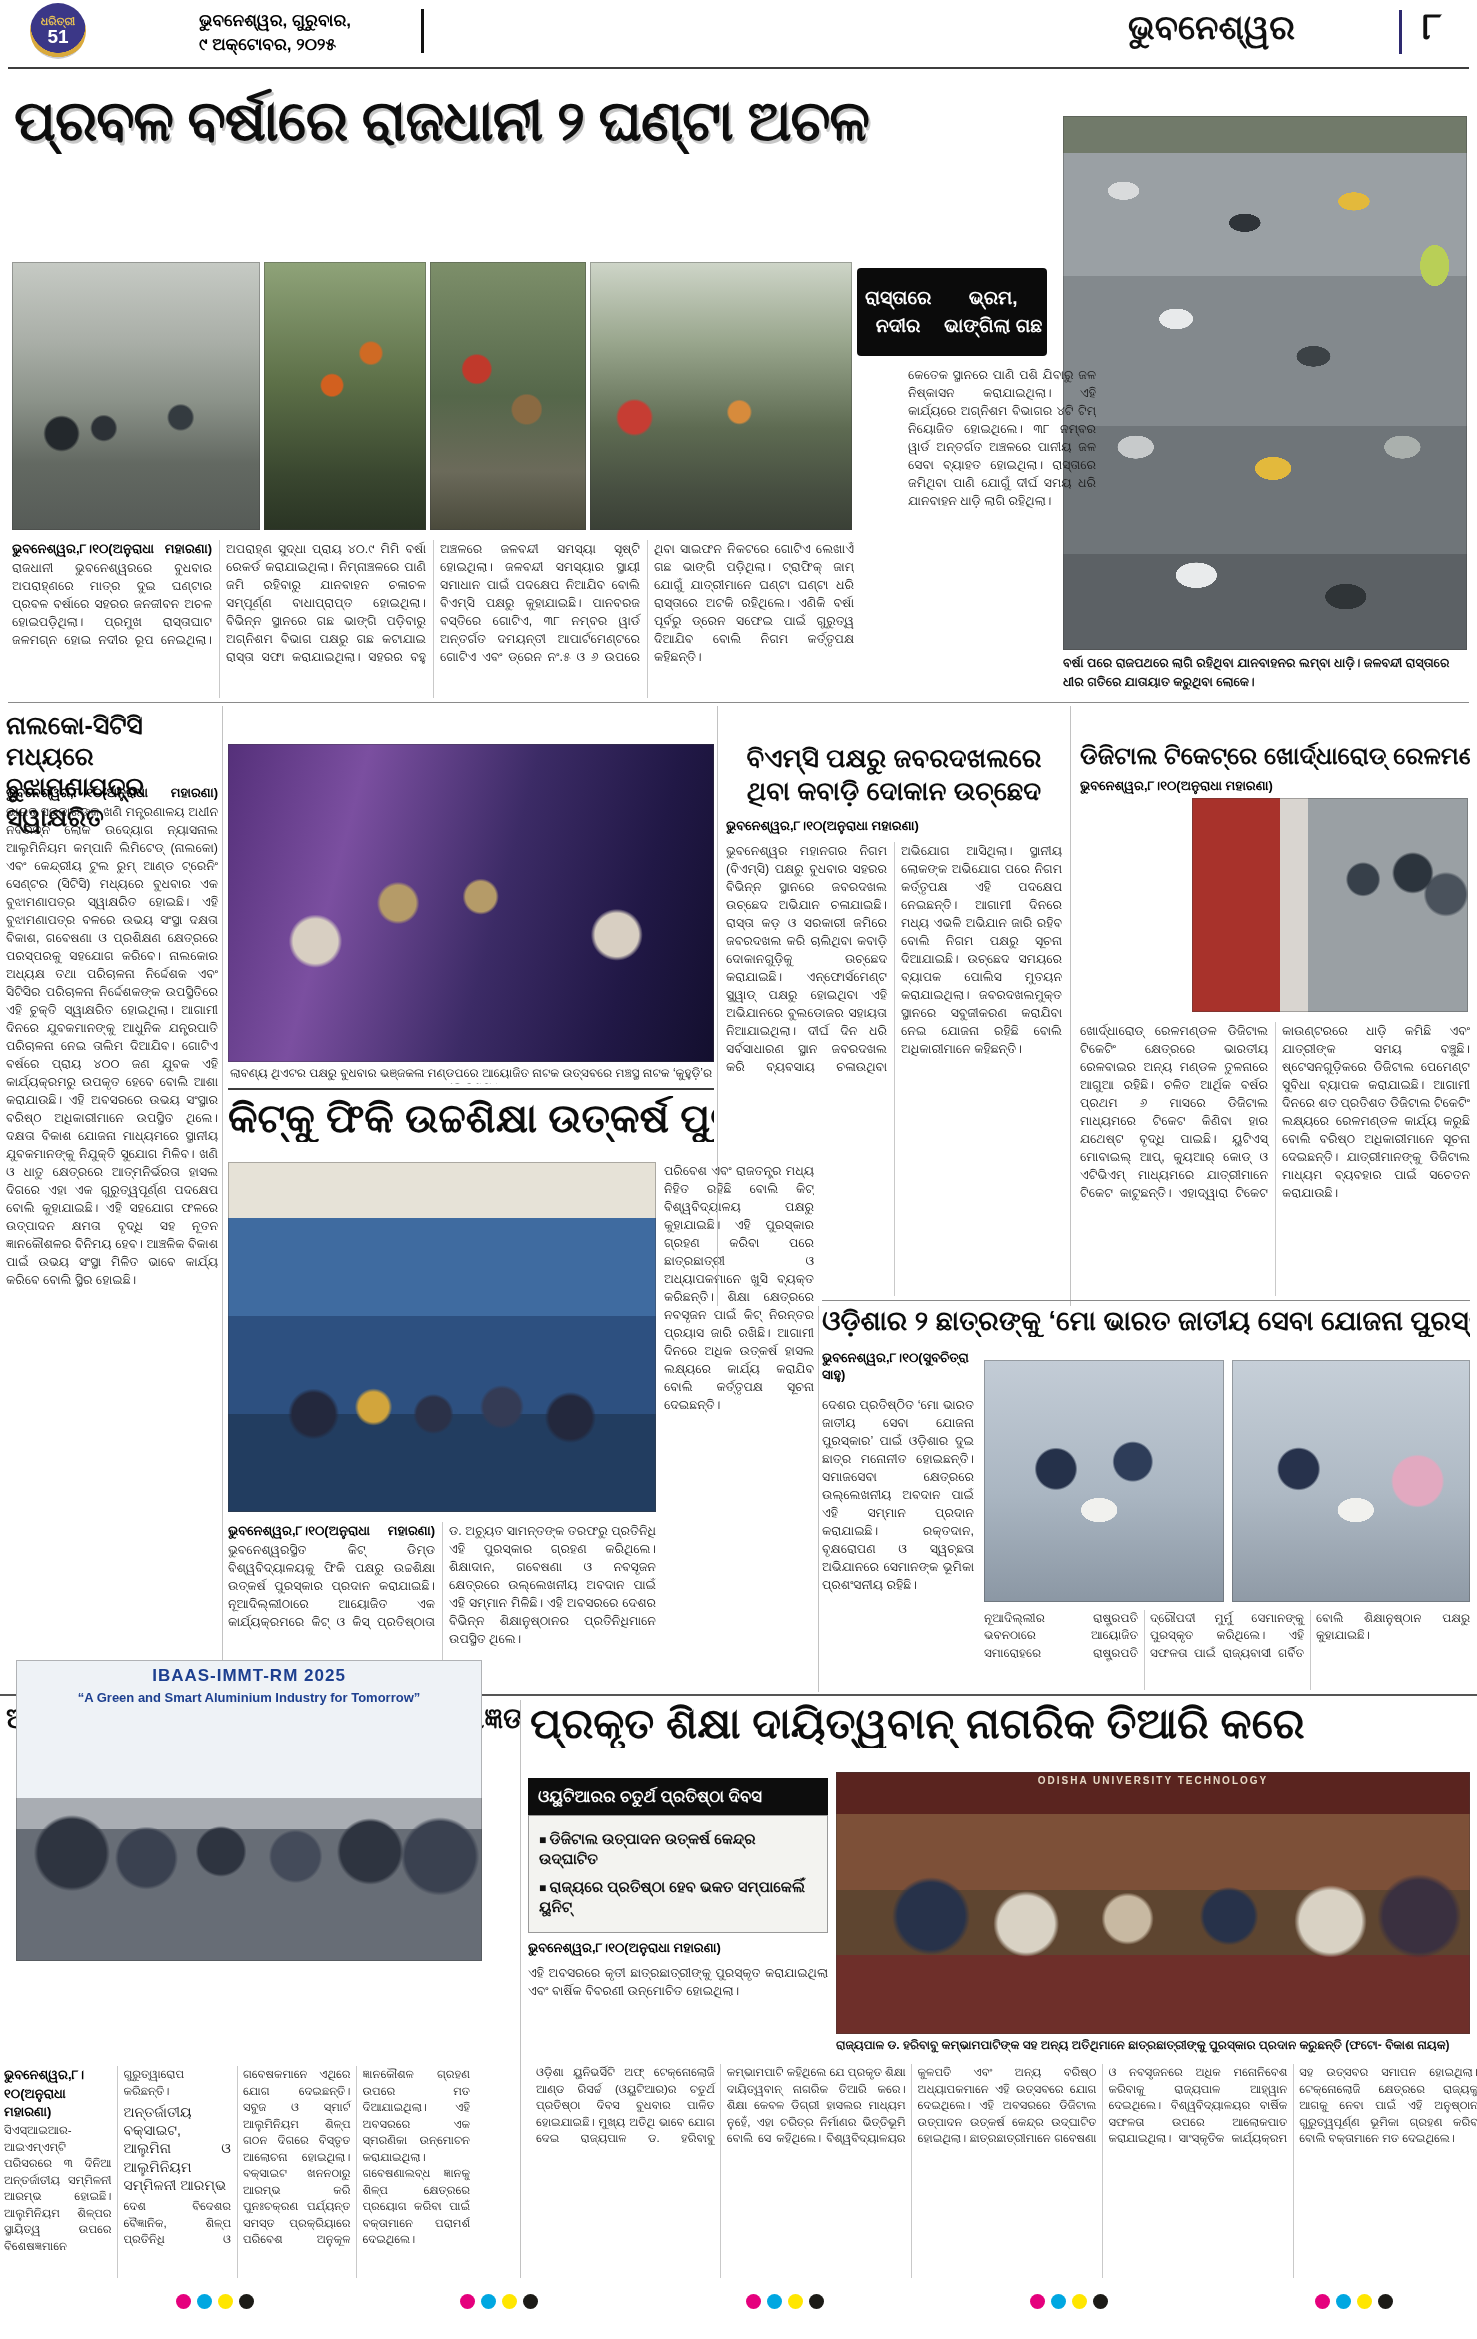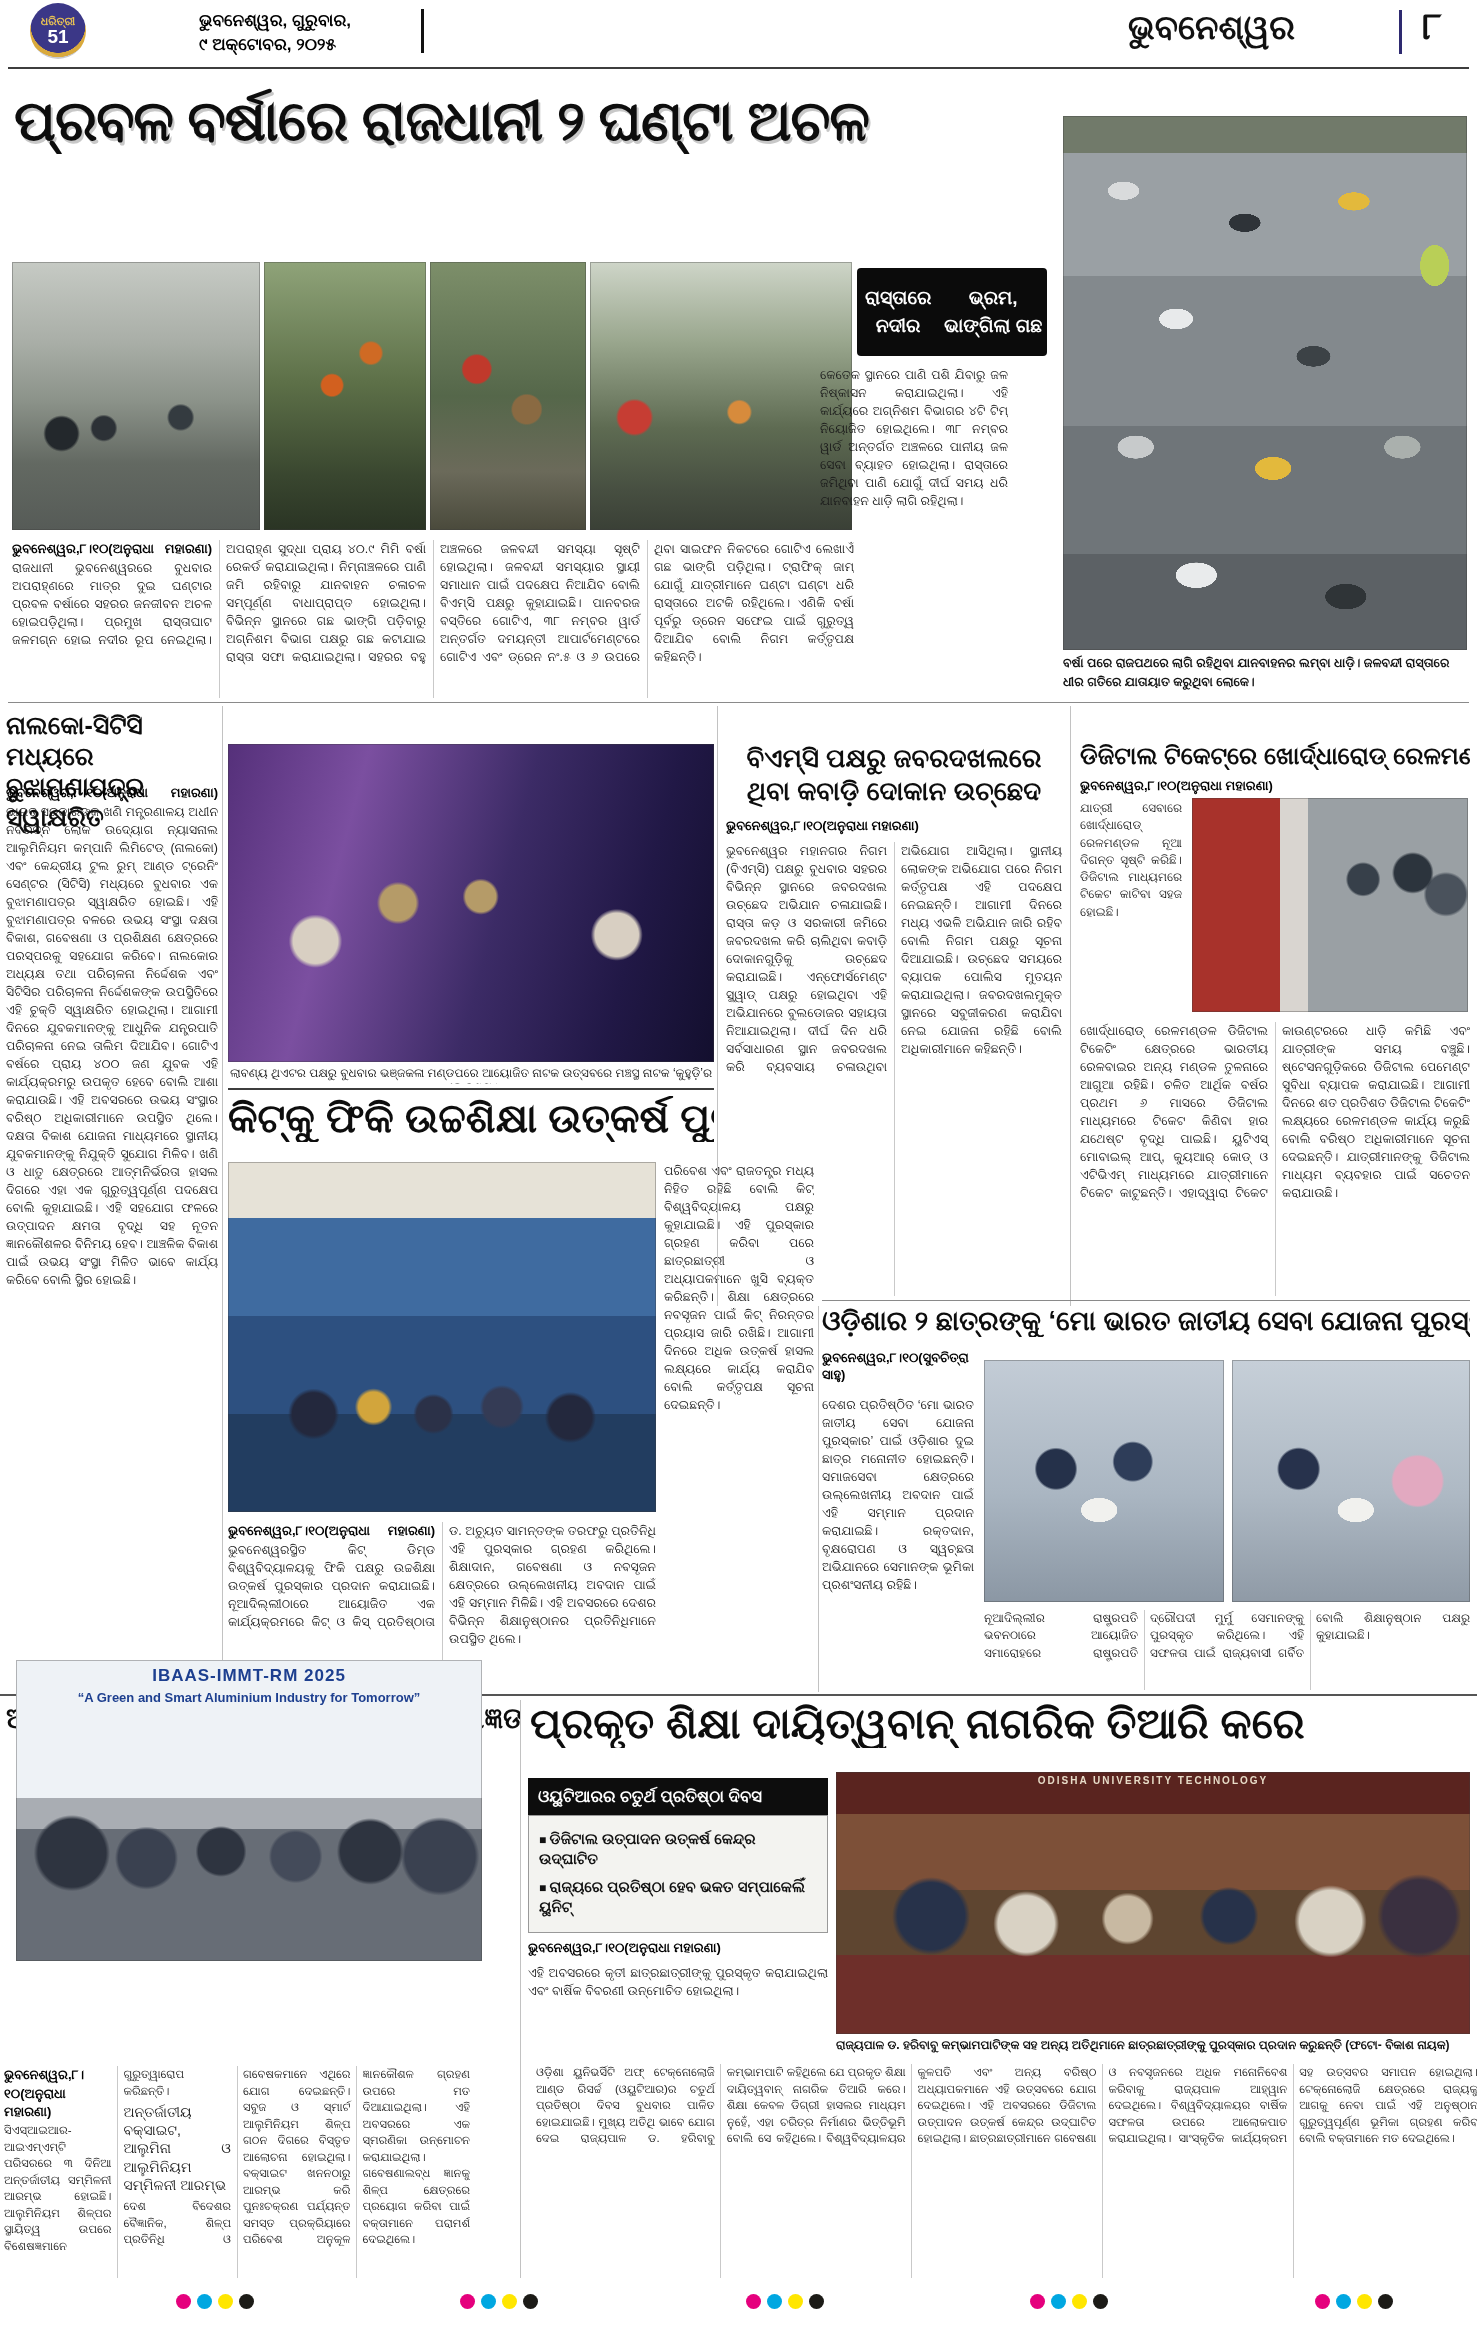--- a/index.html
+++ b/index.html
@@ -26,21 +26,21 @@
   .page-div{left:1399px;top:10px;width:3px;height:44px;background:#2e2a70;position:absolute;}
   .page-no{left:1422px;top:5px;font-size:38px;font-weight:bold;}
   .head-rule{top:67px;left:8px;width:1461px;height:2px;background:#3d3d3d;position:absolute;}
 
   
   .lead-headline{left:14px;top:88px;width:1034px;font-size:56px;letter-spacing:-1px;
                  text-shadow:2px 3px 0 #c8c8c8;}
   .callout{left:857px;top:268px;width:190px;height:88px;background:#0b0b0b;border-radius:4px;
            color:#fff;display:flex;align-items:center;
            font-weight:bold;font-size:19px;line-height:1.45;text-align:center;}
-  .lead-midcol{left:820px;top:366px;width:188px;height:286px;}
+  .lead-midcol{left:908px;top:366px;width:188px;height:286px;}
   .traffic-caption{left:1063px;top:654px;width:404px;height:44px;font-size:12.5px;font-weight:bold;
                    line-height:1.5;overflow:hidden;}
   .lead-body{left:12px;top:540px;width:842px;height:158px;column-count:4;column-gap:14px;
              column-rule:1px solid #c9c9c9;}
 
   
   .ph-rain{left:12px;top:262px;width:248px;height:268px;background:
     radial-gradient(circle at 20% 64%,#23282c 0 6%,transparent 7%),
     radial-gradient(circle at 37% 62%,#2c3136 0 5%,transparent 6%),
     radial-gradient(circle at 68% 58%,#343b40 0 5%,transparent 6%),
@@ -236,21 +236,20 @@
   <div class="vr" style="left:717px;top:706px;height:600px;"></div>
 
   <div class="abs hl bmc-head">ବିଏମ୍‌ସି ପକ୍ଷରୁ ଜବରଦଖଲରେ ଥିବା କବାଡ଼ି ଦୋକାନ ଉଚ୍ଛେଦ</div>
   <div class="abs byline bmc-byline">ଭୁବନେଶ୍ୱର,୮।୧୦(ଅନୁରାଧା ମହାରଣା)</div>
   <div class="abs body-txt bmc-body">ଭୁବନେଶ୍ୱର ମହାନଗର ନିଗମ (ବିଏମ୍‌ସି) ପକ୍ଷରୁ ବୁଧବାର ସହରର ବିଭିନ୍ନ ସ୍ଥାନରେ ଜବରଦଖଲ ଉଚ୍ଛେଦ ଅଭିଯାନ ଚଳାଯାଇଛି। ରାସ୍ତା କଡ଼ ଓ ସରକାରୀ ଜମିରେ ଜବରଦଖଲ କରି ଚାଲିଥିବା କବାଡ଼ି ଦୋକାନଗୁଡ଼ିକୁ ଉଚ୍ଛେଦ କରାଯାଇଛି। ଏନ୍‌ଫୋର୍ସମେଣ୍ଟ ସ୍କ୍ୱାଡ୍ ପକ୍ଷରୁ ହୋଇଥିବା ଏହି ଅଭିଯାନରେ ବୁଲଡୋଜର ସହାୟତା ନିଆଯାଇଥିଲା। ଦୀର୍ଘ ଦିନ ଧରି ସର୍ବସାଧାରଣ ସ୍ଥାନ ଜବରଦଖଲ କରି ବ୍ୟବସାୟ ଚଳାଉଥିବା ଅଭିଯୋଗ ଆସିଥିଲା। ସ୍ଥାନୀୟ ଲୋକଙ୍କ ଅଭିଯୋଗ ପରେ ନିଗମ କର୍ତ୍ତୃପକ୍ଷ ଏହି ପଦକ୍ଷେପ ନେଇଛନ୍ତି। ଆଗାମୀ ଦିନରେ ମଧ୍ୟ ଏଭଳି ଅଭିଯାନ ଜାରି ରହିବ ବୋଲି ନିଗମ ପକ୍ଷରୁ ସୂଚନା ଦିଆଯାଇଛି। ଉଚ୍ଛେଦ ସମୟରେ ବ୍ୟାପକ ପୋଲିସ ମୁତୟନ କରାଯାଇଥିଲା। ଜବରଦଖଲମୁକ୍ତ ସ୍ଥାନରେ ସବୁଜୀକରଣ କରାଯିବା ନେଇ ଯୋଜନା ରହିଛି ବୋଲି ଅଧିକାରୀମାନେ କହିଛନ୍ତି।</div>
   <div class="vr" style="left:1070px;top:706px;height:600px;"></div>
 
   <div class="abs hl nowrap dig-head">ଡିଜିଟାଲ ଟିକେଟ୍‌ରେ ଖୋର୍ଦ୍ଧାରୋଡ୍ ରେଳମଣ୍ଡଳ ଆଗୁଆ</div>
   <div class="abs byline dig-byline">ଭୁବନେଶ୍ୱର,୮।୧୦(ଅନୁରାଧା ମହାରଣା)</div>
   <div class="photo ph-ticket"></div>
-  <div class="abs body-txt dig-leftcol">ଯାତ୍ରୀ ସେବାରେ ଖୋର୍ଦ୍ଧାରୋଡ୍ ରେଳମଣ୍ଡଳ ନୂଆ ଦିଗନ୍ତ ସୃଷ୍ଟି କରିଛି। ଡିଜିଟାଲ ମାଧ୍ୟମରେ ଟିକେଟ କାଟିବା ସହଜ ହୋଇଛି।</div>
   <div class="abs body-txt dig-body">ଖୋର୍ଦ୍ଧାରୋଡ୍ ରେଳମଣ୍ଡଳ ଡିଜିଟାଲ ଟିକେଟିଂ କ୍ଷେତ୍ରରେ ଭାରତୀୟ ରେଳବାଇର ଅନ୍ୟ ମଣ୍ଡଳ ତୁଳନାରେ ଆଗୁଆ ରହିଛି। ଚଳିତ ଆର୍ଥିକ ବର୍ଷର ପ୍ରଥମ ୬ ମାସରେ ଡିଜିଟାଲ ମାଧ୍ୟମରେ ଟିକେଟ କିଣିବା ହାର ଯଥେଷ୍ଟ ବୃଦ୍ଧି ପାଇଛି। ୟୁଟିଏସ୍ ମୋବାଇଲ୍ ଆପ୍, କ୍ୟୁଆର୍ କୋଡ୍ ଓ ଏଟିଭିଏମ୍ ମାଧ୍ୟମରେ ଯାତ୍ରୀମାନେ ଟିକେଟ କାଟୁଛନ୍ତି। ଏହାଦ୍ୱାରା ଟିକେଟ କାଉଣ୍ଟରରେ ଧାଡ଼ି କମିଛି ଏବଂ ଯାତ୍ରୀଙ୍କ ସମୟ ବଞ୍ଚୁଛି। ଷ୍ଟେସନଗୁଡ଼ିକରେ ଡିଜିଟାଲ ପେମେଣ୍ଟ ସୁବିଧା ବ୍ୟାପକ କରାଯାଇଛି। ଆଗାମୀ ଦିନରେ ଶତ ପ୍ରତିଶତ ଡିଜିଟାଲ ଟିକେଟିଂ ଲକ୍ଷ୍ୟରେ ରେଳମଣ୍ଡଳ କାର୍ଯ୍ୟ କରୁଛି ବୋଲି ବରିଷ୍ଠ ଅଧିକାରୀମାନେ ସୂଚନା ଦେଇଛନ୍ତି। ଯାତ୍ରୀମାନଙ୍କୁ ଡିଜିଟାଲ ମାଧ୍ୟମ ବ୍ୟବହାର ପାଇଁ ସଚେତନ କରାଯାଉଛି।</div>
 
   <div class="seva-rule"></div>
   <div class="abs hl nowrap seva-head">ଓଡ଼ିଶାର ୨ ଛାତ୍ରଙ୍କୁ ‘ମୋ ଭାରତ ଜାତୀୟ ସେବା ଯୋଜନା ପୁରସ୍କାର’</div>
   <div class="abs byline seva-byline">ଭୁବନେଶ୍ୱର,୮।୧୦(ସୁବଚିତ୍ରା ସାହୁ)</div>
   <div class="abs body-txt seva-leftcol">ଦେଶର ପ୍ରତିଷ୍ଠିତ ‘ମୋ ଭାରତ ଜାତୀୟ ସେବା ଯୋଜନା ପୁରସ୍କାର’ ପାଇଁ ଓଡ଼ିଶାର ଦୁଇ ଛାତ୍ର ମନୋନୀତ ହୋଇଛନ୍ତି। ସମାଜସେବା କ୍ଷେତ୍ରରେ ଉଲ୍ଲେଖନୀୟ ଅବଦାନ ପାଇଁ ଏହି ସମ୍ମାନ ପ୍ରଦାନ କରାଯାଇଛି। ରକ୍ତଦାନ, ବୃକ୍ଷରୋପଣ ଓ ସ୍ୱଚ୍ଛତା ଅଭିଯାନରେ ସେମାନଙ୍କ ଭୂମିକା ପ୍ରଶଂସନୀୟ ରହିଛି।</div>
   <div class="photo ph-seva1"></div>
   <div class="photo ph-seva2"></div>
   <div class="abs body-txt seva-body">ନୂଆଦିଲ୍ଲୀର ରାଷ୍ଟ୍ରପତି ଭବନଠାରେ ଆୟୋଜିତ ସମାରୋହରେ ରାଷ୍ଟ୍ରପତି ଦ୍ରୌପଦୀ ମୁର୍ମୁ ସେମାନଙ୍କୁ ପୁରସ୍କୃତ କରିଥିଲେ। ଏହି ସଫଳତା ପାଇଁ ରାଜ୍ୟବାସୀ ଗର୍ବିତ ବୋଲି ଶିକ୍ଷାନୁଷ୍ଠାନ ପକ୍ଷରୁ କୁହାଯାଇଛି।</div>
   <div class="vr" style="left:818px;top:1306px;height:386px;"></div>

